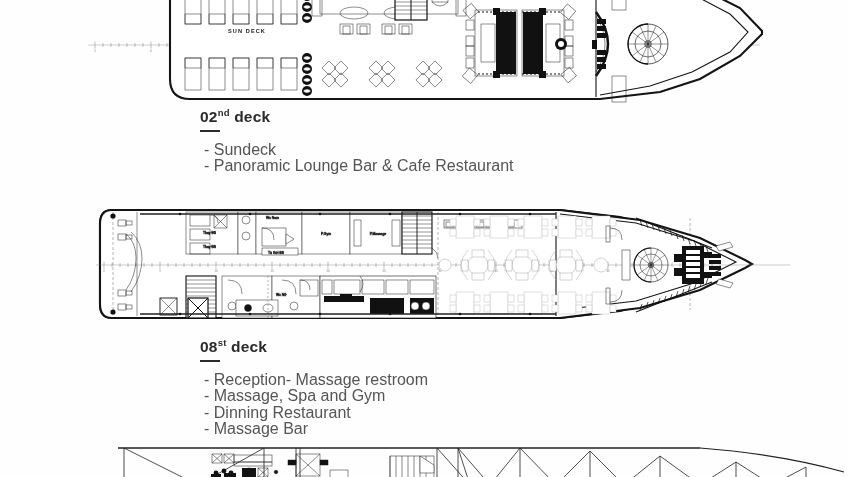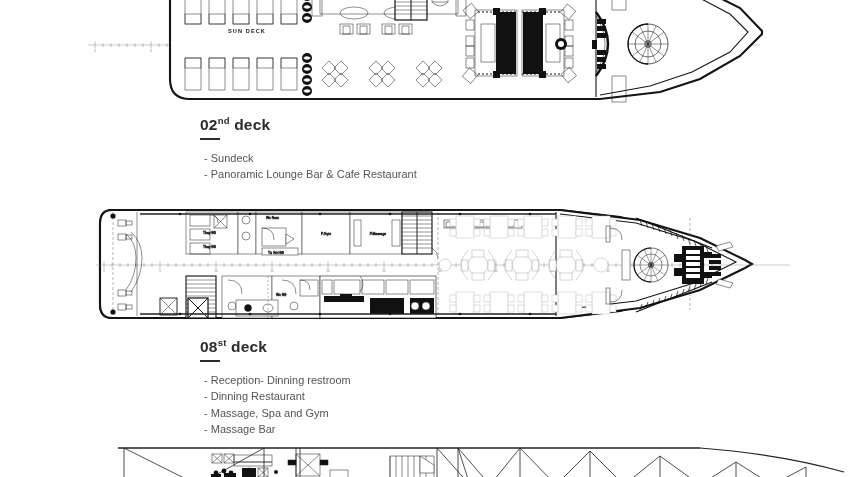--- a/index.html
+++ b/index.html
@@ -42,21 +42,21 @@
     line-height: 0;
   }
   .title-rule {
     width: 20px;
     height: 2px;
     background: #2b2b2b;
     margin-top: 2px;
     margin-bottom: 10px;
   }
   .amenity {
-    font-size: 11px;
+    font-size: 16px;
     color: #555555;
     line-height: 16.5px;
     white-space: nowrap;
     font-family: "Liberation Sans", sans-serif;
   }
   .svg-layer {
     position: absolute;
     left: 0;
     top: 0;
   }
@@ -391,21 +391,21 @@
       <rect x="612" y="-12" width="14" height="4"></rect>
       <rect x="612" y="76" width="14" height="26"></rect>
     </g>
 
     <g class="ln thin">
       <rect x="432" y="-20" width="16" height="22"></rect>
       <path d="M432 2 q8 8 16 0"></path>
     </g>
   </svg>
 
-  <div class="deck-caption" style="left:200px; top:108px;margin-top:8px;">
+  <div class="deck-caption" style="left:200px; top:108px;">
     <div class="deck-title">
       <span>02</span><sup>nd</sup><span> deck</span>
     </div>
     <div class="title-rule"></div>
     <div style="padding-left:4px;">
       <div class="amenity">- Sundeck</div>
       <div class="amenity">- Panoramic Lounge Bar &amp; Cafe Restaurant</div>
     </div>
   </div>
 
@@ -873,23 +873,23 @@
       </g>
     </g>
   </svg>
 
   <div class="deck-caption" style="left:200px; top:338px;">
     <div class="deck-title">
       <span>08</span><sup>st</sup><span> deck</span>
     </div>
     <div class="title-rule"></div>
     <div style="padding-left:4px;">
-      <div class="amenity">- Reception- Dinning restroom</div>
+      <div class="amenity">- Reception- Massage restroom</div>
+      <div class="amenity">- Massage, Spa and Gym</div>
       <div class="amenity">- Dinning Restaurant</div>
-      <div class="amenity">- Massage, Spa and Gym</div>
       <div class="amenity">- Massage Bar</div>
     </div>
   </div>
 
   <svg class="svg-layer" width="848" height="45" viewBox="0 0 848 45" style="top:440px;">
 
     <line x1="118" y1="8" x2="700" y2="8" stroke="#222" stroke-width="1.4"></line>
     <path d="M700 8 Q780 14 844 32" fill="none" stroke="#222" stroke-width="1.2"></path>
 
     <g stroke="#222" stroke-width=".8" fill="none">

